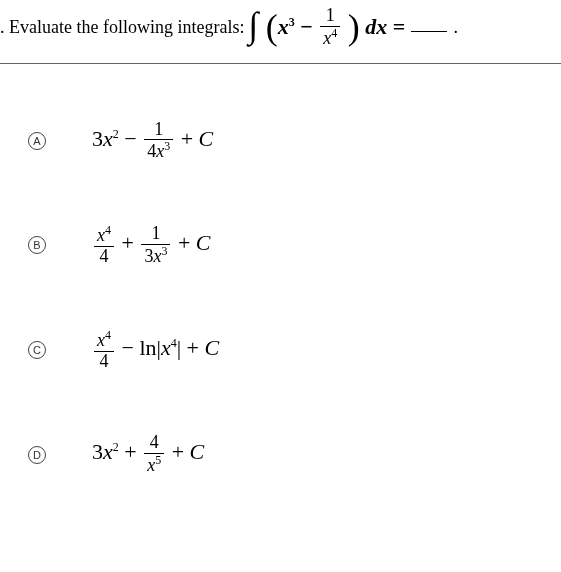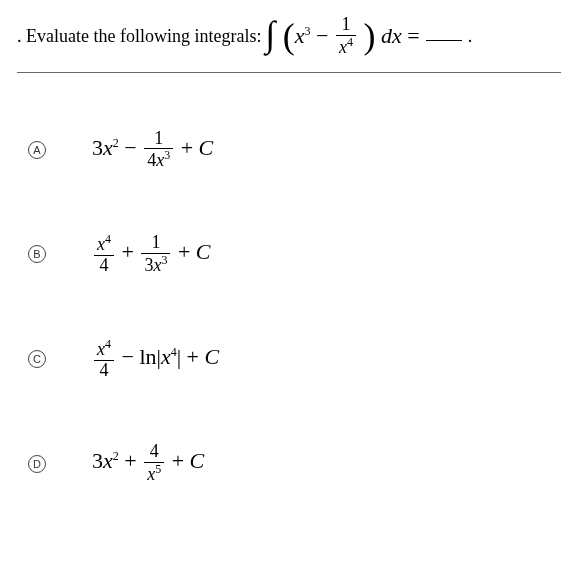--- a/index.html
+++ b/index.html
@@ -5,26 +5,25 @@
   * { box-sizing: border-box; margin: 0; padding: 0; }
   body {
     font-family: "Times New Roman", Georgia, serif;
     font-size: 18px;
     color: #000;
     width: 561px;
     background: #fff;
   }
   .question-row {
     border-bottom: 1px solid #666;
-    padding: 15px 4px 14px 0;
+    padding: 6px 4px 14px 0;
     display: flex;
     align-items: center;
     flex-wrap: nowrap;
     gap: 4px;
-    margin-left: 17px;
   }
   .question-text { white-space: nowrap; }
   .math-inline {
     font-family: "Cambria Math","Times New Roman",serif;
     font-size: 22px;
     white-space: nowrap;
   }
   .blank {
     display: inline-block;
     width: 36px;
@@ -77,21 +76,21 @@
     vertical-align: middle;
     transform: translateY(-2px);
     margin-right: 2px;
   }
   .paren {
     font-size: 36px;
     vertical-align: middle;
     line-height: 0.8;
     display:inline-block;
   }
-  .mid { vertical-align: middle; }
+  .mid { vertical-align: middle; font-weight: bold; }
 </style>
 </head>
 <body>
 
 <div class="question-row">
   <span class="question-text">. Evaluate the following integrals:</span>
   <span class="math-inline">
     <span class="int">∫</span>
     <span class="paren">(</span><span class="mid"><i>x</i><span class="sup">3</span> − </span>
     <span class="frac"><span class="num">1</span><span class="den"><i>x</i><span class="sup">4</span></span></span>

